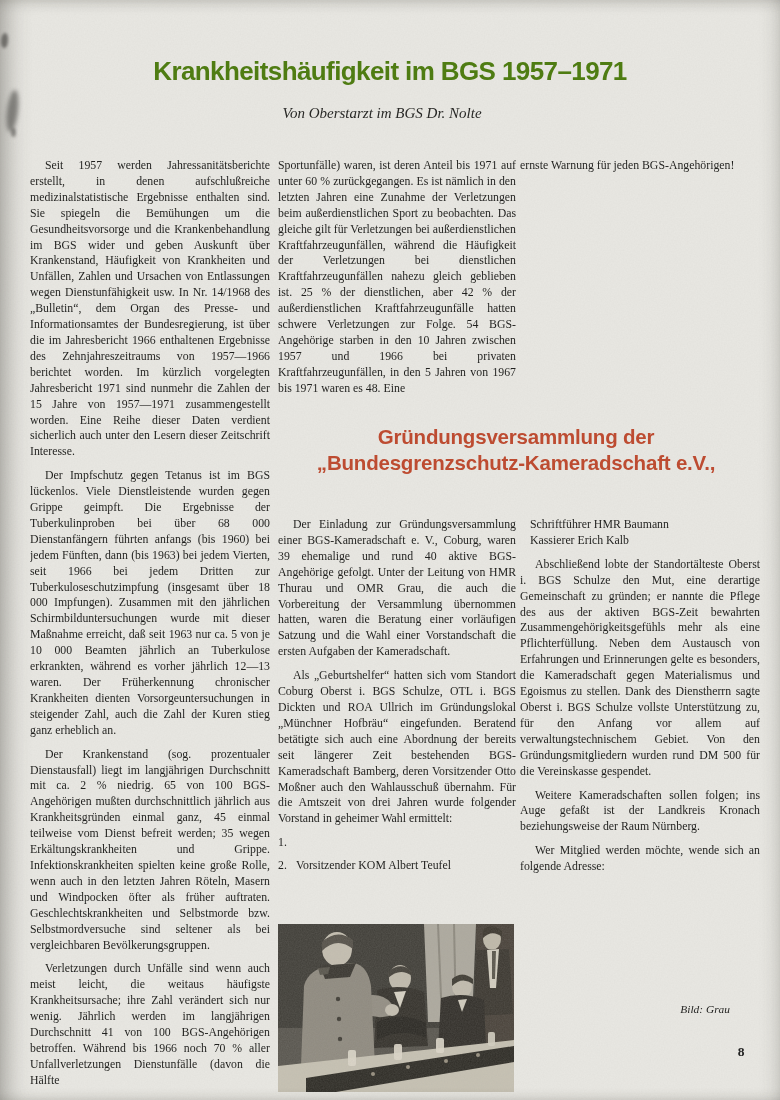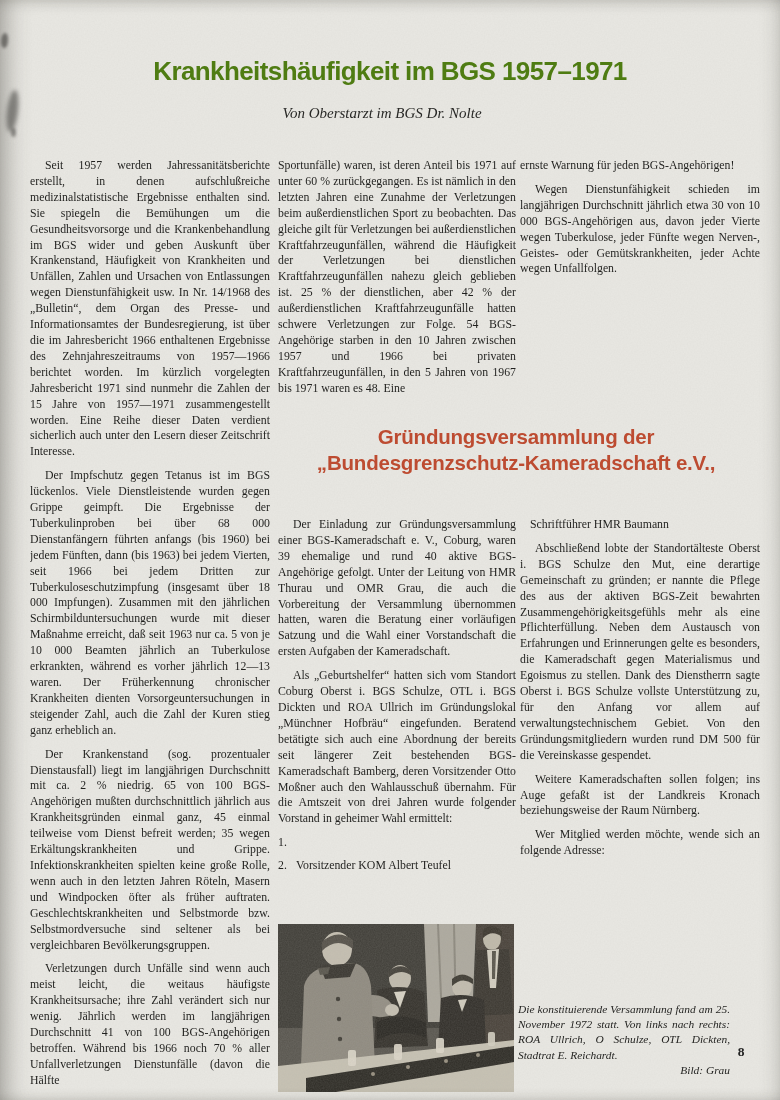--- a/index.html
+++ b/index.html
@@ -88,21 +88,20 @@
   <p>Der Krankenstand (sog. prozentualer Dienstausfall) liegt im langjährigen Durchschnitt mit ca. 2 % niedrig. 65 von 100 BGS-Angehörigen mußten durchschnittlich jährlich aus Krankheitsgründen einmal ganz, 45 einmal teilweise vom Dienst befreit werden; 35 wegen Erkältungskrankheiten und Grippe. Infektionskrankheiten spielten keine große Rolle, wenn auch in den letzten Jahren Röteln, Masern und Windpocken öfter als früher auftraten. Geschlechtskrankheiten und Selbstmorde bzw. Selbstmordversuche sind seltener als bei vergleichbaren Bevölkerungsgruppen.</p>
   <p>Verletzungen durch Unfälle sind wenn auch meist leicht, die weitaus häufigste Krankheitsursache; ihre Zahl verändert sich nur wenig. Jährlich werden im langjährigen Durchschnitt 41 von 100 BGS-Angehörigen betroffen. Während bis 1966 noch 70 % aller Unfallverletzungen Dienstunfälle (davon die Hälfte</p>
 </div>
 
 <div class="bodycol col2-top">
   <p class="noindent">Sportunfälle) waren, ist deren Anteil bis 1971 auf unter 60 % zurückgegangen. Es ist nämlich in den letzten Jahren eine Zunahme der Verletzungen beim außerdienstlichen Sport zu beobachten. Das gleiche gilt für Verletzungen bei außerdienstlichen Kraftfahrzeugunfällen, während die Häufigkeit der Verletzungen bei dienstlichen Kraftfahrzeugunfällen nahezu gleich geblieben ist. 25 % der dienstlichen, aber 42 % der außerdienstlichen Kraftfahrzeugunfälle hatten schwere Verletzungen zur Folge. 54 BGS-Angehörige starben in den 10 Jahren zwischen 1957 und 1966 bei privaten Kraftfahrzeugunfällen, in den 5 Jahren von 1967 bis 1971 waren es 48. Eine</p>
 </div>
 
 <div class="bodycol col3-top">
   <p class="noindent">ernste Warnung für jeden BGS-Angehörigen!</p>
-  <p>Wegen Dienstunfähigkeit schieden im langjährigen Durchschnitt jährlich etwa 30 von 10 000 BGS-Angehörigen aus, davon jeder Vierte wegen Tuberkulose, jeder Fünfte wegen Nerven-, Geistes- oder Gemütskrankheiten, jeder Achte wegen Unfallfolgen.</p>
 </div>
 
 <div class="a2-heading" style="color: rgb(191, 74, 47);">
   <div>Gründungsversammlung der</div>
   <div>„Bundesgrenzschutz-Kameradschaft e.V.,</div>
 </div>
 
 <div class="bodycol a2-colA">
   <p>Der Einladung zur Gründungsversammlung einer BGS-Kameradschaft e. V., Coburg, waren 39 ehemalige und rund 40 aktive BGS-Angehörige gefolgt. Unter der Leitung von HMR Thurau und OMR Grau, die auch die Vorbereitung der Versammlung übernommen hatten, waren die Beratung einer vorläufigen Satzung und die Wahl einer Vorstandschaft die ersten Aufgaben der Kameradschaft.</p>
   <p>Als „Geburtshelfer“ hatten sich vom Standort Coburg Oberst i. BGS Schulze, OTL i. BGS Dickten und ROA Ullrich im Gründungslokal „Münchner Hofbräu“ eingefunden. Beratend betätigte sich auch eine Abordnung der bereits seit längerer Zeit bestehenden BGS-Kameradschaft Bamberg, deren Vorsitzender Otto Moßner auch den Wahlausschuß übernahm. Für die Amtszeit von drei Jahren wurde folgender Vorstand in geheimer Wahl ermittelt:</p>
@@ -115,20 +114,21 @@
       <div class="board-text">
         <div>Vorsitzender KOM Albert Teufel</div>
       </div>
     </div>
   </div>
 </div>
 
 <div class="bodycol a2-colB">
   <div class="officers">
     <div>Schriftführer HMR Baumann</div>
+    <div>Kassierer Erich Kalb</div>
   </div>
   <p>Abschließend lobte der Standortälteste Oberst i. BGS Schulze den Mut, eine derartige Gemeinschaft zu gründen; er nannte die Pflege des aus der aktiven BGS-Zeit bewahrten Zusammengehörigkeitsgefühls mehr als eine Pflichterfüllung. Neben dem Austausch von Erfahrungen und Erinnerungen gelte es besonders, die Kameradschaft gegen Materialismus und Egoismus zu stellen. Dank des Dienstherrn sagte Oberst i. BGS Schulze vollste Unterstützung zu, für den Anfang vor allem auf verwaltungstechnischem Gebiet. Von den Gründungsmitgliedern wurden rund DM 500 für die Vereinskasse gespendet.</p>
   <p>Weitere Kameradschaften sollen folgen; ins Auge gefaßt ist der Landkreis Kronach beziehungsweise der Raum Nürnberg.</p>
   <p>Wer Mitglied werden möchte, wende sich an folgende Adresse:</p>
 </div>
 
 <div class="photo-frame">
   <svg width="236" height="168" viewBox="0 0 236 168" xmlns="http://www.w3.org/2000/svg">
     <defs>
       <filter id="grain">
@@ -181,21 +181,20 @@
     <rect x="70" y="126" width="8" height="16" rx="2" fill="#ded9cb" opacity="0.92"></rect>
     <rect x="116" y="120" width="8" height="16" rx="2" fill="#ded9cb" opacity="0.92"></rect>
     <rect x="158" y="114" width="8" height="15" rx="2" fill="#ded9cb" opacity="0.92"></rect>
     <rect x="210" y="108" width="7" height="14" rx="2" fill="#d6d1c3" opacity="0.9"></rect>
 
     <rect width="236" height="168" filter="url(#grain)" opacity="0.22"></rect>
   </svg>
 </div>
 
 <div class="caption">
-  <div>Die konstituierende Versammlung fand am 25. November 1972 statt. Von links nach rechts: ROA Ullrich, O Schulze, OTL Dickten, Stadtrat E. Reichardt.</div>
   <div class="credit">Bild: Grau</div>
 </div>
 
 <div class="page-number">8</div>
 
 <div class="smudge smudge-a"></div>
 <div class="smudge smudge-b"></div>
 <div class="smudge smudge-c"></div>
 <svg class="page-noise" width="780" height="1100" xmlns="http://www.w3.org/2000/svg">
   <filter id="pnoise">

